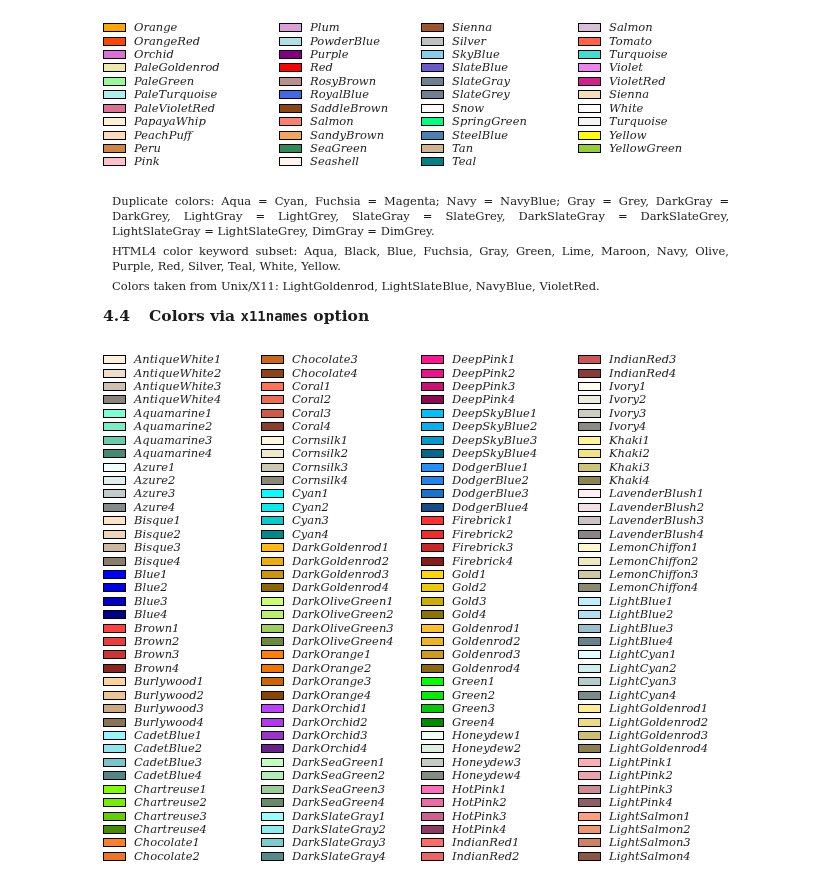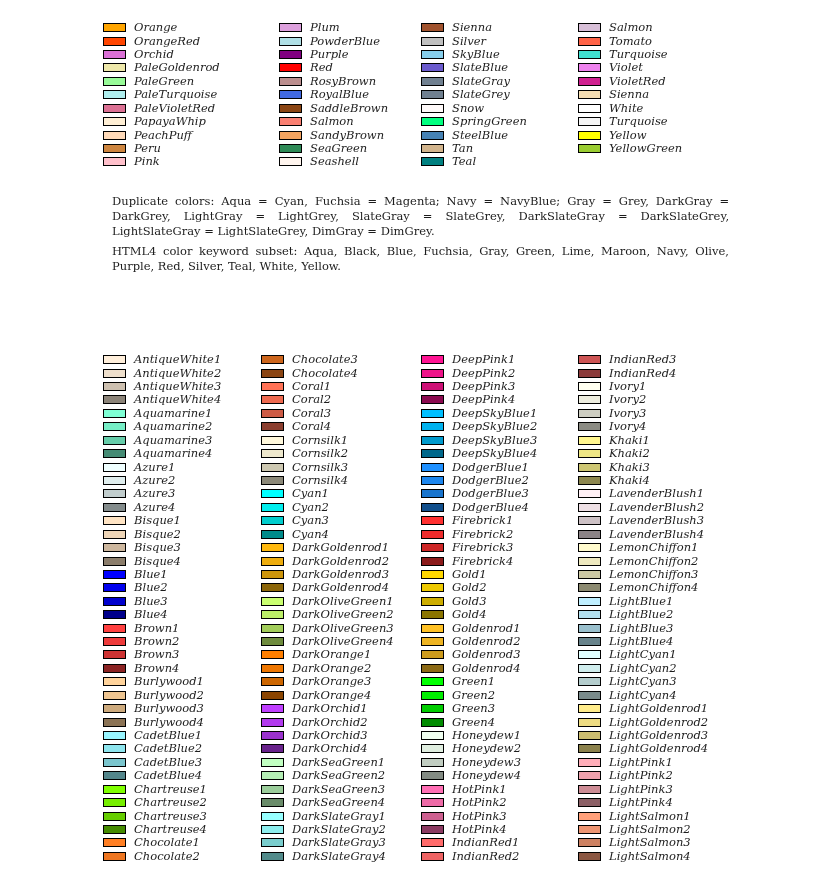--- a/index.html
+++ b/index.html
@@ -239,22 +239,26 @@
         <div class="swatch-row">
           <span class="swatch" title="YellowGreen" style="background: rgb(154, 205, 50);"></span>
           <span class="swatch-label">YellowGreen</span>
         </div>
       </div>
     </div>
 
   <div class="text-block">
     <p><span>Duplicate colors: </span><span class="it">Aqua</span><span> = </span><span class="it">Cyan</span><span>, </span><span class="it">Fuchsia</span><span> = </span><span class="it">Magenta</span><span>; </span><span class="it">Navy</span><span> = </span><span class="it">NavyBlue</span><span>; </span><span class="it">Gray</span><span> = </span><span class="it">Grey</span><span>, </span><span class="it">DarkGray</span><span> = </span><span class="it">DarkGrey</span><span>, </span><span class="it">LightGray</span><span> = </span><span class="it">LightGrey</span><span>, </span><span class="it">SlateGray</span><span> = </span><span class="it">SlateGrey</span><span>, </span><span class="it">DarkSlateGray</span><span> = </span><span class="it">DarkSlateGrey</span><span>, </span><span class="it">LightSlateGray</span><span> = </span><span class="it">LightSlateGrey</span><span>, </span><span class="it">DimGray</span><span> = </span><span class="it">DimGrey</span><span>.</span></p>
     <p><span>HTML4 color keyword subset: </span><span class="it">Aqua</span><span>, </span><span class="it">Black</span><span>, </span><span class="it">Blue</span><span>, </span><span class="it">Fuchsia</span><span>, </span><span class="it">Gray</span><span>, </span><span class="it">Green</span><span>, </span><span class="it">Lime</span><span>, </span><span class="it">Maroon</span><span>, </span><span class="it">Navy</span><span>, </span><span class="it">Olive</span><span>, </span><span class="it">Purple</span><span>, </span><span class="it">Red</span><span>, </span><span class="it">Silver</span><span>, </span><span class="it">Teal</span><span>, </span><span class="it">White</span><span>, </span><span class="it">Yellow</span><span>.</span></p>
+    <p><span>Colors taken from Unix/X11: </span><span class="it">LightGoldenrod</span><span>, </span><span class="it">LightSlateBlue</span><span>, </span><span class="it">NavyBlue</span><span>, </span><span class="it">VioletRed</span><span>.</span></p>
   </div>
 
+  <div class="heading">
+    <span class="hnum">4.4</span><span>Colors via </span><span class="mono">x11names</span><span> option</span>
+  </div>
 
   <div id="bottom-list" class="color-grid">
       <div class="swatch-col" style="left: 103px;">
         <div class="swatch-row">
           <span class="swatch" title="AntiqueWhite1" style="background: rgb(255, 239, 219);"></span>
           <span class="swatch-label">AntiqueWhite1</span>
         </div>
         <div class="swatch-row">
           <span class="swatch" title="AntiqueWhite2" style="background: rgb(238, 223, 204);"></span>
           <span class="swatch-label">AntiqueWhite2</span>

